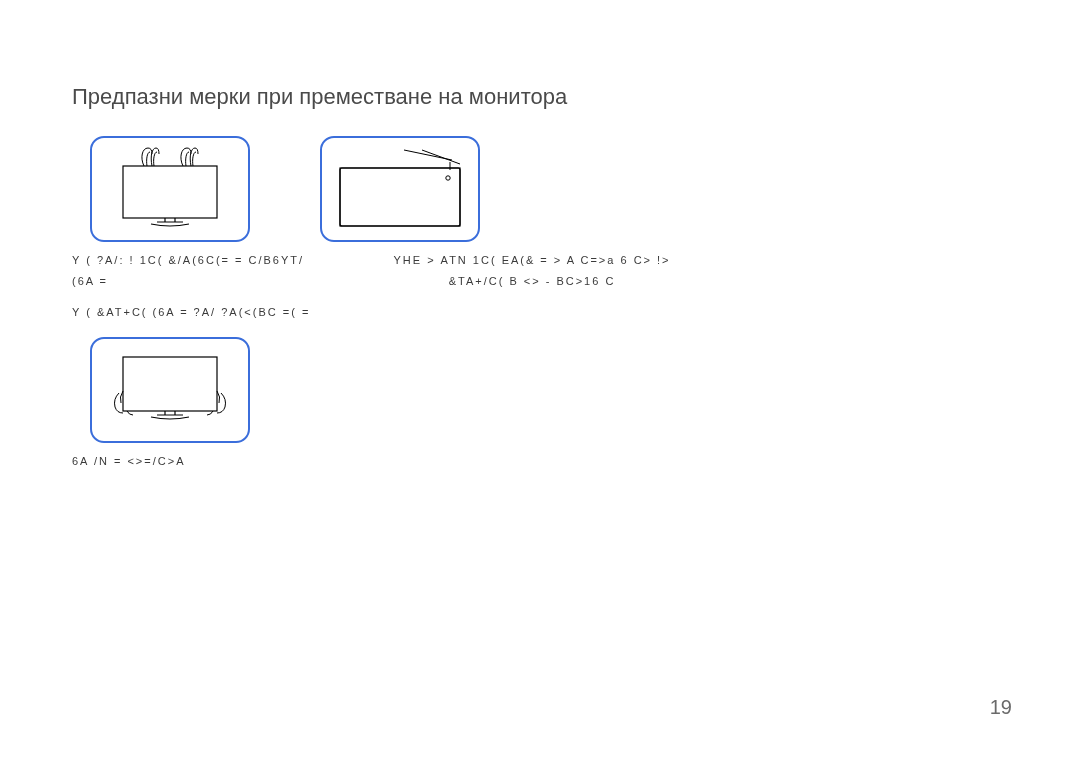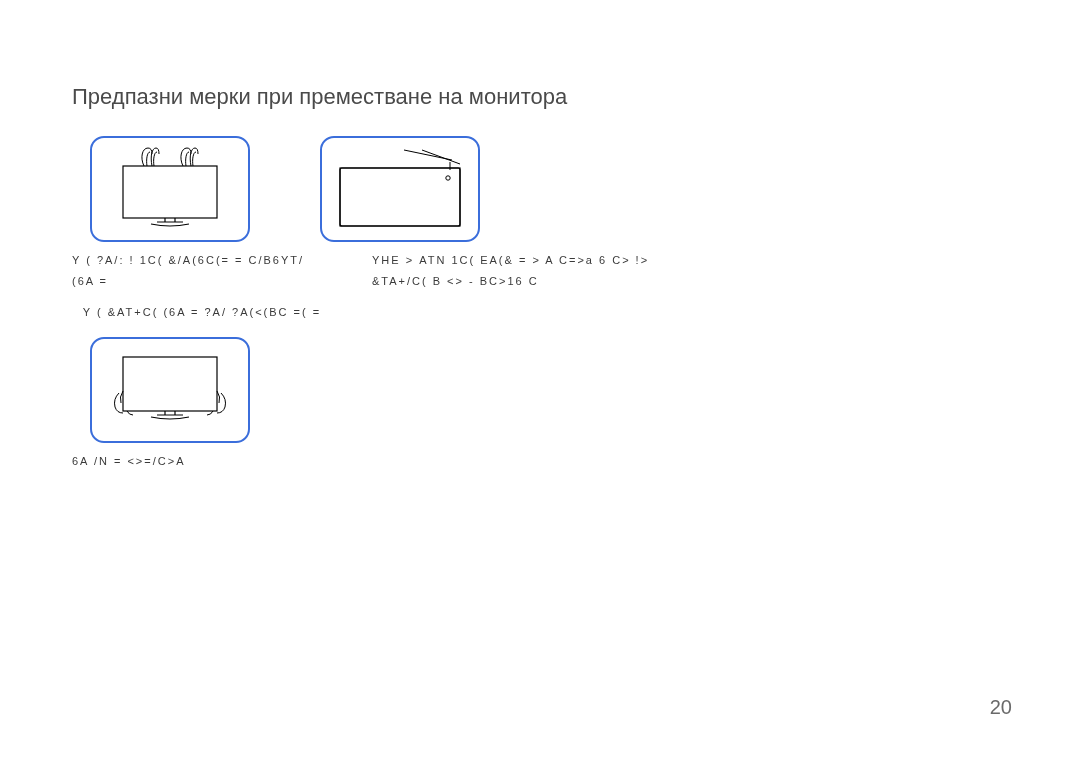--- a/index.html
+++ b/index.html
@@ -43,25 +43,25 @@
     line-height: 1.9;
     color: #3a3a3a;
     letter-spacing: 2px;
   }
   .caption-col {
     width: 260px;
     margin-right: 40px;
   }
   .caption-col-b {
     width: 320px;
+    text-align: center;
   }
   .caption-row-2 {
     padding-left: 0;
     margin-top: 10px;
-    text-align: center;
   }
   .page {
     position: absolute;
     right: 68px;
     bottom: 44px;
     font-size: 20px;
     color: #6a6a6a;
   }
   svg { display: block; }
 </style>
@@ -122,13 +122,13 @@
     </svg>
   </div>
 </div>
 
 <div class="caption-row">
   <div style="width:400px">
     <div>6A /N =   &lt;&gt;=/C&gt;A</div>
   </div>
 </div>
 
-<div class="page">20</div>
+<div class="page">19</div>
 
 </body></html>

